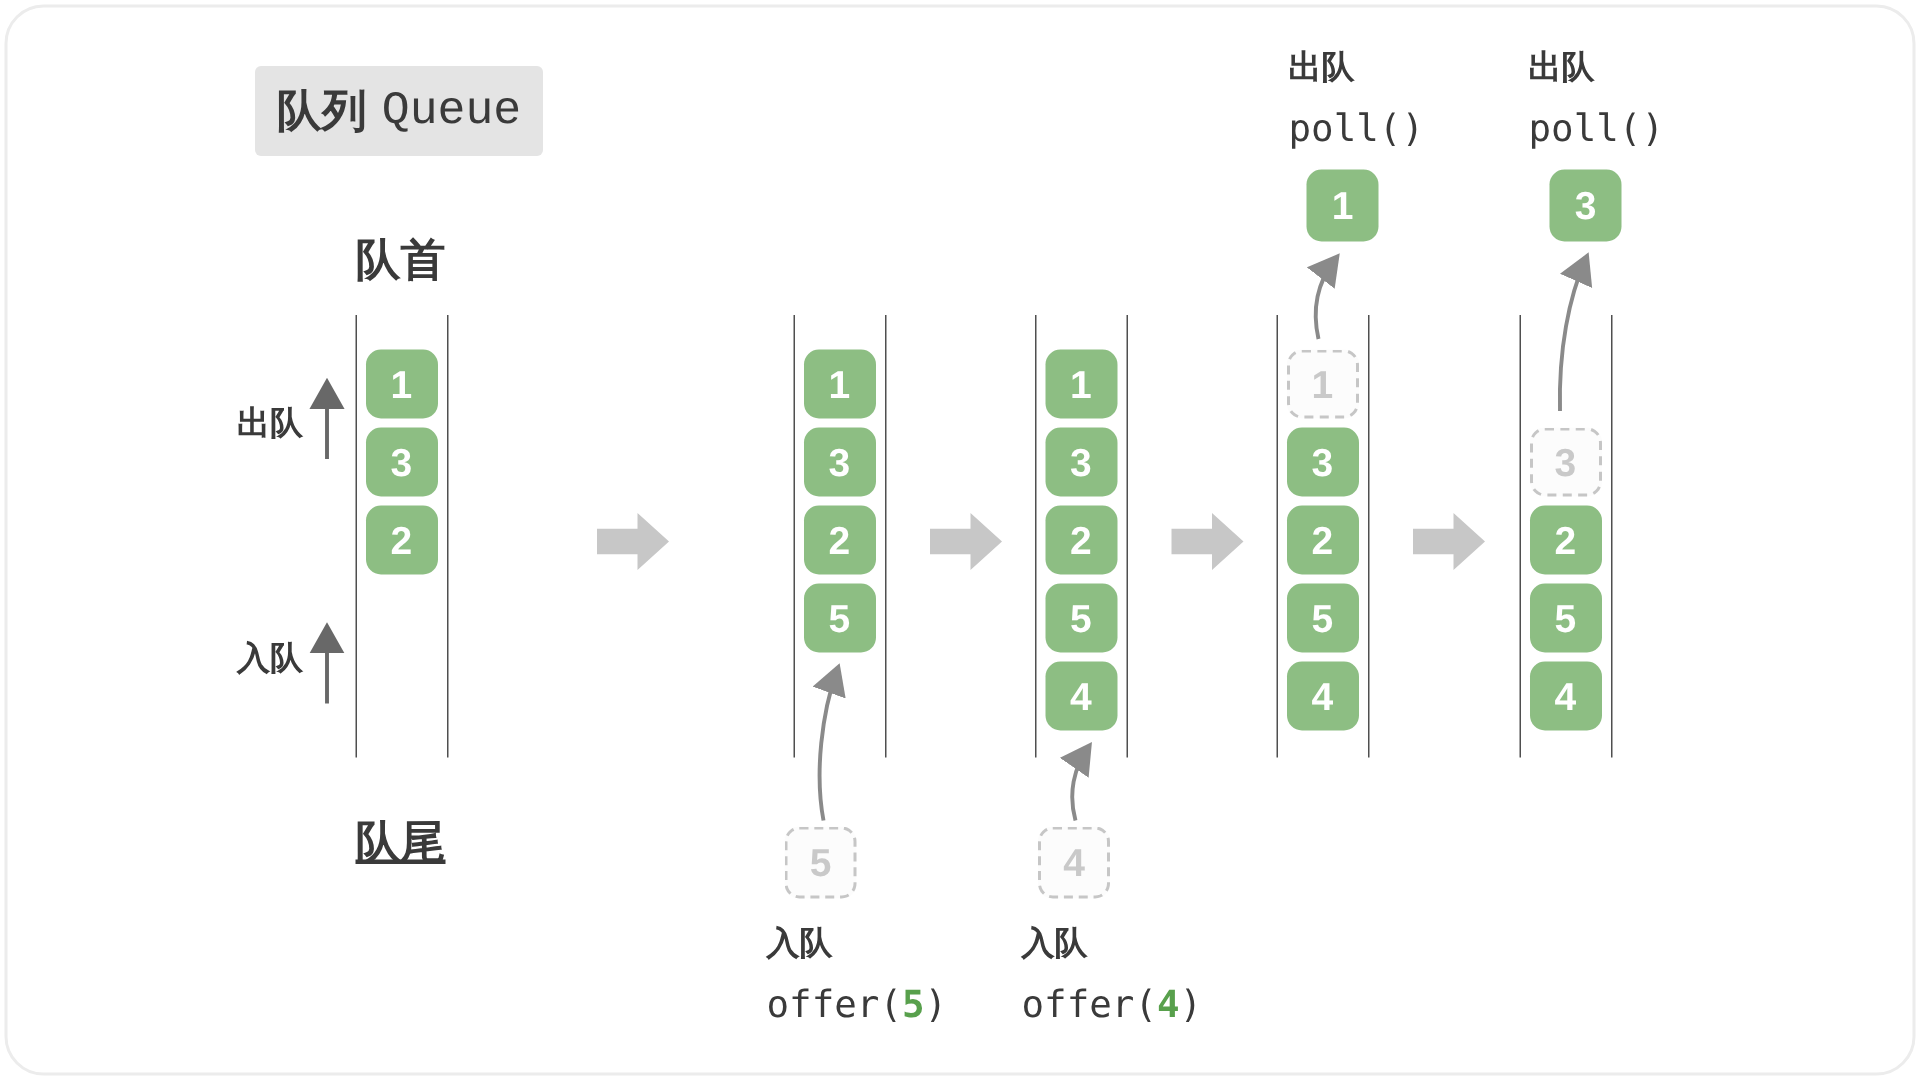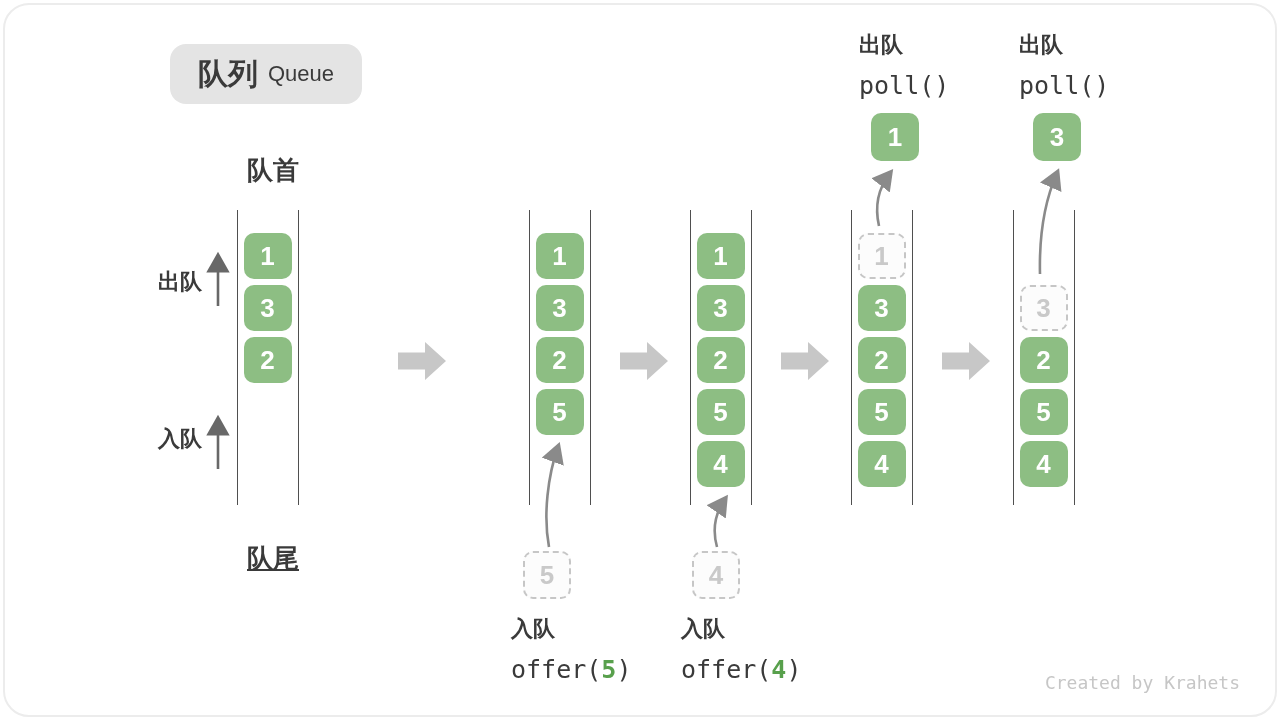--- a/index.html
+++ b/index.html
@@ -3,28 +3,28 @@
 <meta charset="utf-8">
 <style>
   * { margin:0; padding:0; box-sizing:border-box; }
   html,body { width:1280px; height:720px; background:#fff; overflow:hidden;
               font-family:"Liberation Sans","DejaVu Sans",sans-serif; }
   #canvas { position:absolute; left:0; top:0; width:1280px; height:720px; }
   .card { position:absolute; left:3px; top:3px; width:1274px; height:714px;
           background:#fff; border:2px solid #ececec; border-radius:26px; }
 
   .title-badge { position:absolute; left:170px; top:44px; width:192px; height:60px;
-                 background:#e4e4e4; border-radius:16px; display:flex; align-items:center;
+                 background:#e4e4e4; border-radius:4px; display:flex; align-items:center;
                  justify-content:center; gap:10px; }
   .title-zh { font-size:30px; font-weight:bold; color:#3a3a3a; }
-  .title-en { font-family:Liberation Sans, sans-serif;
-              font-size:22px; color:#3a3a3a; }
+  .title-en { font-family:Liberation Mono, monospace;
+              font-size:31px; color:#3a3a3a; }
 
   .zh-label { position:absolute; font-size:22px; font-weight:bold; color:#3a3a3a; white-space:nowrap; }
-  .front-label, .rear-label { left:237px; width:62px; text-align:right; font-size:26px; }
+  .front-label, .rear-label { left:237px; width:62px; text-align:left; font-size:30px; }
   .front-label { top:153px; }
   .rear-label  { top:541px;text-decoration:underline; }
   .dequeue-label { left:158px; top:267px; }
   .enqueue-label { left:158px; top:424px; }
 
   .queue { position:absolute; top:210px; width:62px; height:295px;
            border-left:1.5px solid #4f4f4f; border-right:1.5px solid #4f4f4f; }
   .qbox { position:absolute; left:5.5px; width:48px; height:46px; border-radius:10px;
           display:flex; align-items:center; justify-content:center;
           font-size:26px; font-weight:bold; color:#fff; background:#8dbe83; }
@@ -137,14 +137,13 @@
     <polygon fill="#c7c7c7" points="781,352.5 808,352.5 808,342 829,361 808,380 808,369.5 781,369.5"></polygon>
     <polygon fill="#c7c7c7" points="942,352.5 969,352.5 969,342 990,361 969,380 969,369.5 942,369.5"></polygon>
 
     <path d="M 549 547 C 543 515, 548 475, 558 447" fill="none" stroke="#8a8a8a" stroke-width="2.6" marker-end="url(#ah-gray)"></path>
     <path d="M 717 547 C 712 529, 716 512, 725 499" fill="none" stroke="#8a8a8a" stroke-width="2.6" marker-end="url(#ah-gray)"></path>
 
     <path d="M 879 226 C 874 204, 880 186, 890 173" fill="none" stroke="#8a8a8a" stroke-width="2.6" marker-end="url(#ah-gray)"></path>
     <path d="M 1040 274 C 1039 233, 1046 198, 1057 173" fill="none" stroke="#8a8a8a" stroke-width="2.6" marker-end="url(#ah-gray)"></path>
   </svg>
 
-  <div class="watermark">Created by Krahets</div>
 </div>
 
 </body></html>

